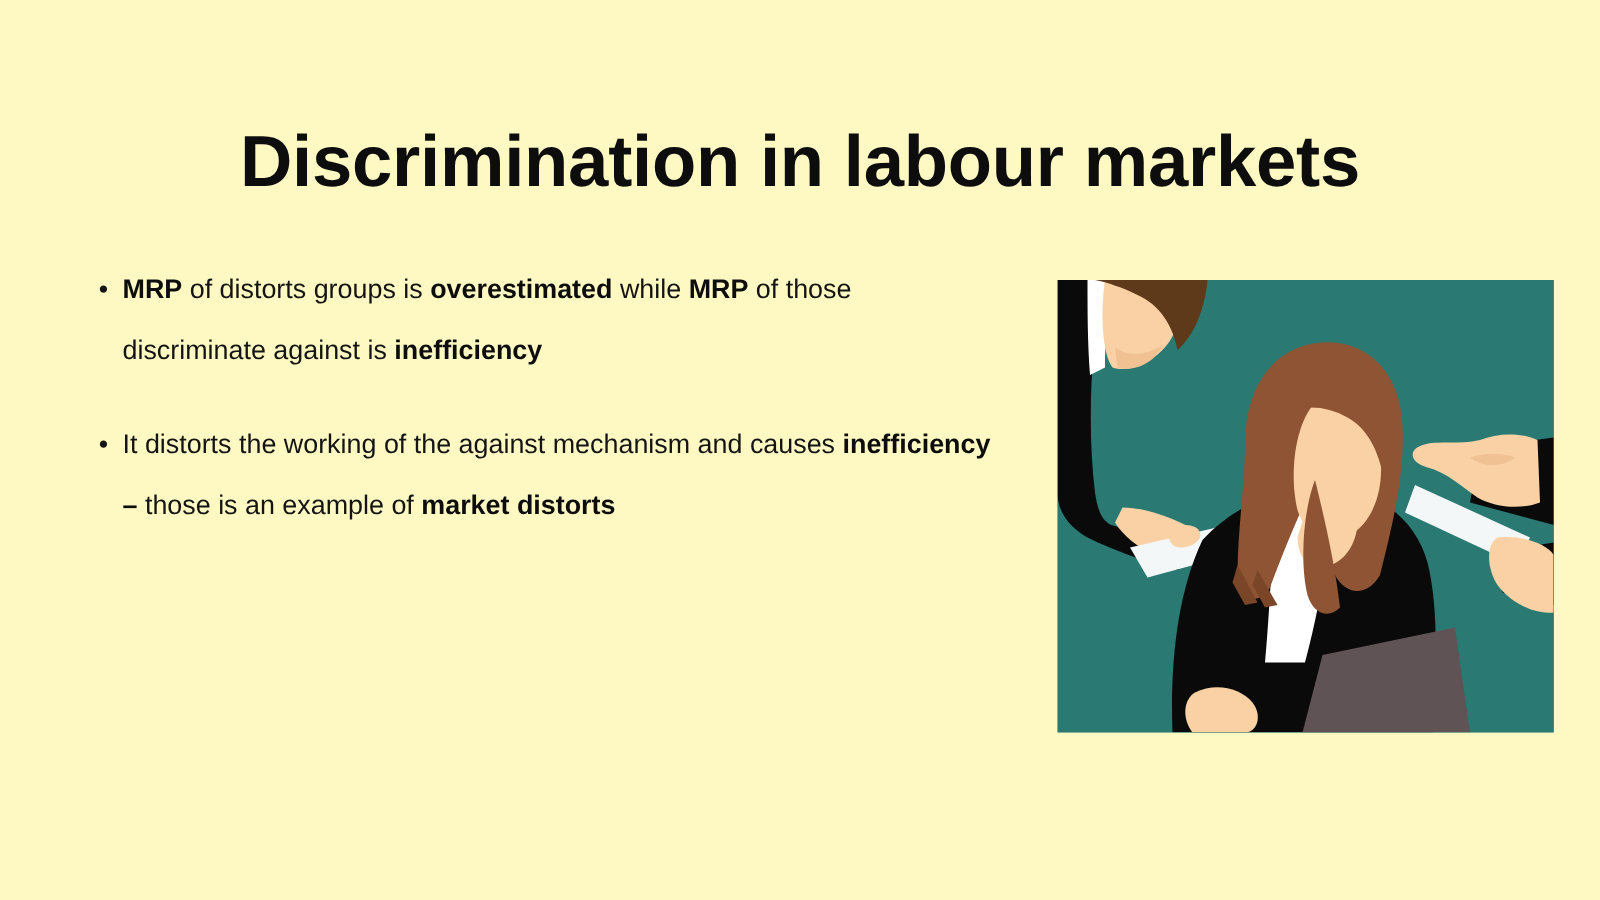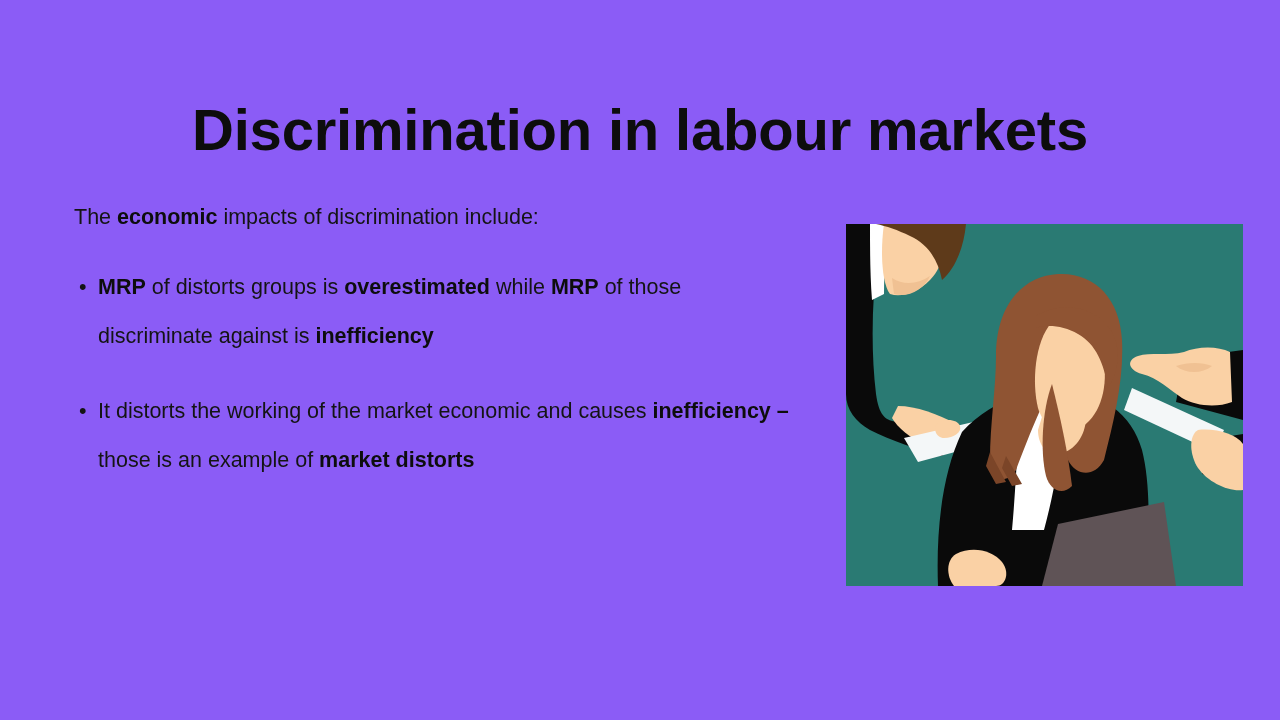--- a/index.html
+++ b/index.html
@@ -13,21 +13,21 @@
     overflow: hidden;
     background: #c5d5f5;
     font-family: "Liberation Sans", sans-serif;
     -webkit-font-smoothing: antialiased;
   }
 
   .slide {
     position: relative;
     width: 1280px;
     height: 720px;
-    background: #8b5cf6;
+    background: #fef9c3;
   }
 
   
   .slide-title {
     position: absolute;
     left: 0;
     top: 62px;
     width: 1280px;
     text-align: center;
     font-size: 58px;
@@ -104,34 +104,31 @@
 </style>
 </head>
 <body>
 
 <div class="slide">
 
   <h1 class="slide-title">Discrimination in labour markets</h1>
 
   <div class="body-block">
 
-    <p class="intro-line">
-      <span>The </span><b>economic</b><span> impacts of discrimination include:</span>
-    </p>
 
     <ul class="bullet-list">
 
       <li class="bullet-item">
         <span class="bullet-dot">•</span>
         <span class="bullet-text"><b>MRP</b><span> of distorts groups is </span><b>overestimated</b><span> while </span><b>MRP</b><span> of those discriminate against is </span><b>inefficiency</b></span>
       </li>
 
       <li class="bullet-item">
         <span class="bullet-dot">•</span>
-        <span class="bullet-text"><span>It distorts the working of the market economic and causes </span><b>inefficiency –</b><span> those is an example of </span><b>market distorts</b></span>
+        <span class="bullet-text"><span>It distorts the working of the against mechanism and causes </span><b>inefficiency –</b><span> those is an example of </span><b>market distorts</b></span>
       </li>
 
     </ul>
   </div>
 
   <div class="illustration">
     <svg viewBox="0 0 397 362" xmlns="http://www.w3.org/2000/svg">
       <defs>
         <clipPath id="frame">
             <rect x="0" y="0" width="397" height="362"></rect>

